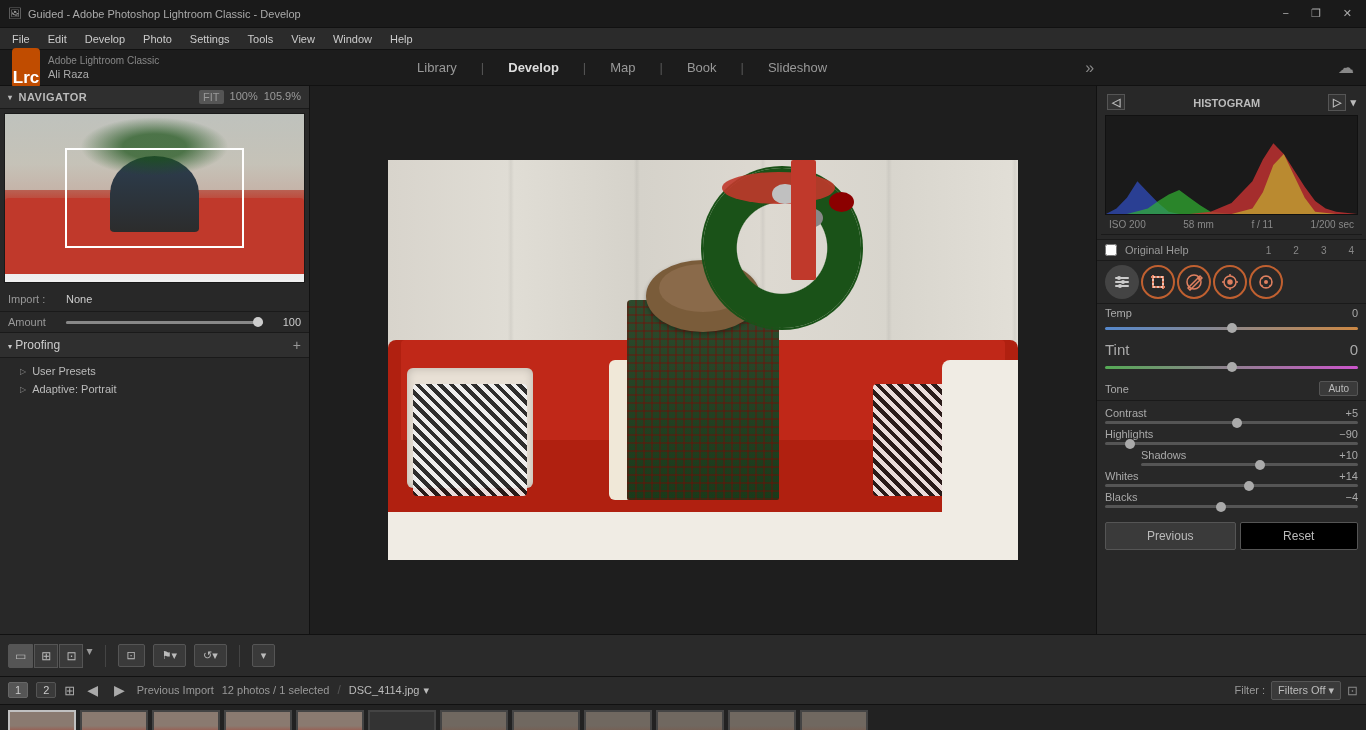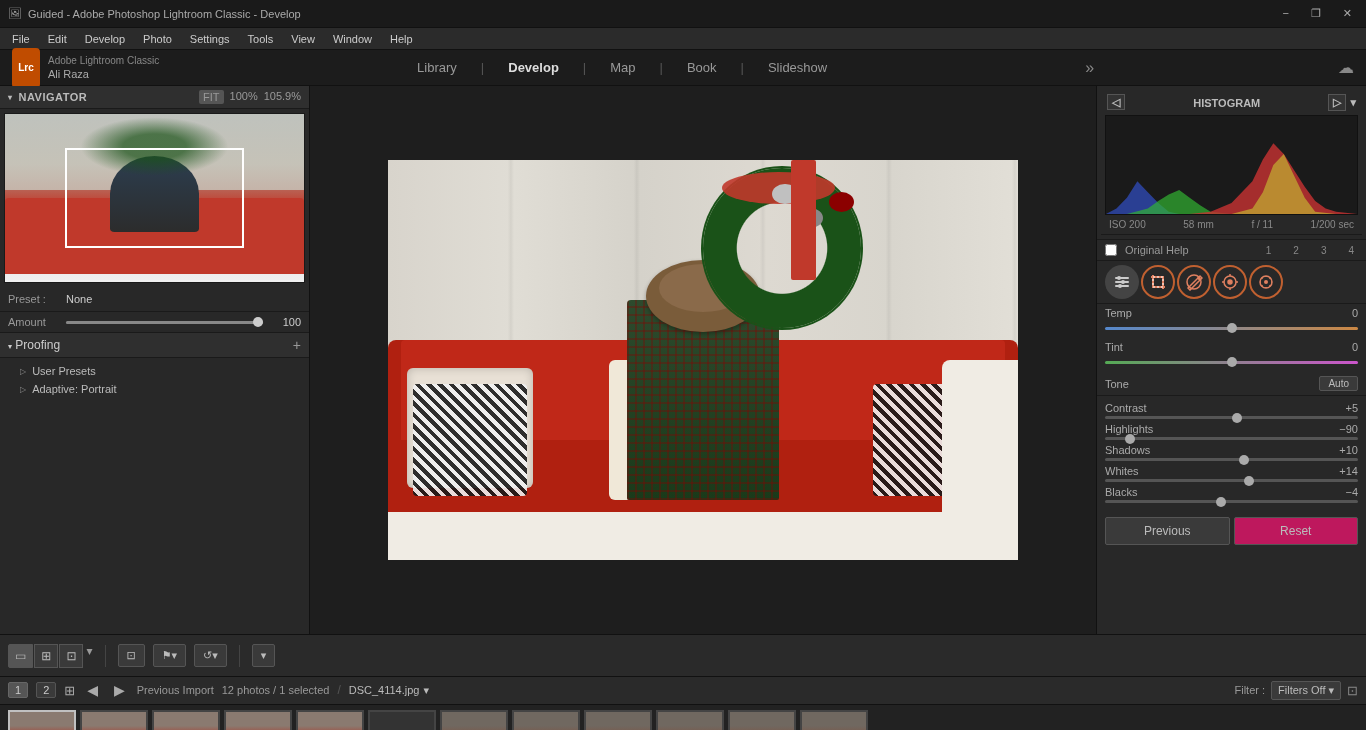--- a/index.html
+++ b/index.html
@@ -11,21 +11,21 @@
     #title-bar .win-controls { display: flex; gap: 10px; font-size: 11px; color: #aaa; }
     #title-bar .win-controls span { cursor: pointer; padding: 2px 6px; }
 
     
     #menu-bar { background: #2b2b2b; height: 22px; display: flex; align-items: center; padding: 0 4px; border-bottom: 1px solid #111; gap: 2px; }
     #menu-bar span { padding: 2px 8px; font-size: 11px; color: #ccc; cursor: pointer; border-radius: 2px; }
 
     
     #module-bar { background: #1c1c1c; height: 36px; display: flex; align-items: center; justify-content: space-between; padding: 0 12px; border-bottom: 1px solid #111; }
     #module-bar .lrc-brand { display: flex; align-items: center; gap: 8px; }
-    #module-bar .lrc-logo { background: #c04c00; width: 28px; height: 40px; border-radius: 4px; display: flex; align-items: center; justify-content: center; font-size: 10px; font-weight: bold; color: white; }
+    #module-bar .lrc-logo { background: #c04c00; width: 28px; height: 40px; border-radius: 4px; display: flex; align-items: flex-end; justify-content: center; font-size: 17px; font-weight: bold; color: white; }
     #module-bar .brand-text { font-size: 10px; color: #888; line-height: 1.3; }
     #module-bar .brand-text .user { color: #aaa; font-size: 11px; }
     #module-bar .modules { display: flex; gap: 8px; justify-content: space-between; }
     #module-bar .modules span { padding: 4px 14px; font-size: 13px; color: #999; cursor: pointer; border-radius: 2px; }
     #module-bar .modules span.active { color: #ddd; font-weight: 600; }
     #module-bar .more-btn { font-size: 16px; color: #888; cursor: pointer; }
 
     
     #main { display: flex; height: calc(730px - 28px - 22px - 36px - 42px - 54px); }
 
@@ -204,21 +204,21 @@
 
           <div style="position:absolute; bottom:30%; left:35%; width:30%; height:45%; background:linear-gradient(to bottom, #2c3e50, #2c2c2c); border-radius:50% 50% 5% 5%;"></div>
 
           <div style="position:absolute; top:2%; left:25%; width:50%; height:35%; background:radial-gradient(ellipse, #1a5218 30%, transparent 70%); opacity:0.7;"></div>
           <div class="nav-preview-box"></div>
         </div>
       </div>
     </div>
 
     <div class="preset-row">
-      <span class="preset-label">Preset :</span>
+      <span class="preset-label">Import :</span>
       <span class="preset-value">None</span>
     </div>
     <div class="amount-row">
       <span class="preset-label">Amount</span>
       <div class="amount-slider">
         <div class="amount-slider-fill" style="width:100%;"></div>
         <div class="amount-slider-thumb"></div>
       </div>
       <span class="amount-number">100</span>
     </div>
@@ -388,21 +388,21 @@
         <span>0</span>
       </div>
       <div style="display:flex; align-items:center; height:14px; margin-top:2px;" class="temp-slider">
         <div class="slider-track" style="width:100%;">
           <div class="slider-thumb" style="left:50%;"></div>
         </div>
       </div>
     </div>
 
     <div style="padding:3px 8px;">
-      <div style="display:flex; align-items:center; justify-content:space-between; font-size:11px; color:#aaa;">
+      <div style="display:flex; align-items:center; justify-content:space-between; font-size:15px; color:#aaa;">
         <span>Tint</span>
         <span>0</span>
       </div>
       <div style="display:flex; align-items:center; height:14px; margin-top:2px;" class="tint-slider">
         <div class="slider-track" style="width:100%;">
           <div class="slider-thumb" style="left:50%;"></div>
         </div>
       </div>
     </div>
 
@@ -427,21 +427,21 @@
       <div style="padding:2px 8px;">
         <div style="display:flex; align-items:center; justify-content:space-between; font-size:11px; color:#aaa;">
           <span>Highlights</span>
           <span>−90</span>
         </div>
         <div class="slider-track" style="margin-top:2px;">
           <div class="slider-thumb" style="left:10%;"></div>
         </div>
       </div>
 
-      <div style="padding:2px 8px;">
+      <div style="padding:2px 8px;margin-left:36px;">
         <div style="display:flex; align-items:center; justify-content:space-between; font-size:11px; color:#aaa;">
           <span>Shadows</span>
           <span>+10</span>
         </div>
         <div class="slider-track" style="margin-top:2px;">
           <div class="slider-thumb" style="left:55%;"></div>
         </div>
       </div>
 
       <div style="padding:2px 8px;">
@@ -460,21 +460,21 @@
           <span>−4</span>
         </div>
         <div class="slider-track" style="margin-top:2px;">
           <div class="slider-thumb" style="left:46%;"></div>
         </div>
       </div>
     </div>
 
     <div style="display:flex; gap:4px; padding:8px;">
       <button style="flex:1; background:#3a3a3a; border:1px solid #555; border-radius:2px; color:#bbb; padding:6px; font-size:12px; cursor:pointer;">Previous</button>
-      <button style="flex:1; background:#be185d; border:1px solid #555; border-radius:2px; color:#bbb; padding:6px; font-size:12px; cursor:pointer;">Reset</button>
+      <button style="flex:1; background:#000000; border:1px solid #555; border-radius:2px; color:#bbb; font-size:12px; cursor:pointer;">Reset</button>
     </div>
 
   </div>
 </div>
 
 <div id="bottom-toolbar">
   <div class="view-toggle-btns">
     <button class="view-btn active">▭</button>
     <button class="view-btn">⊞</button>
     <button class="view-btn">⊡</button>

